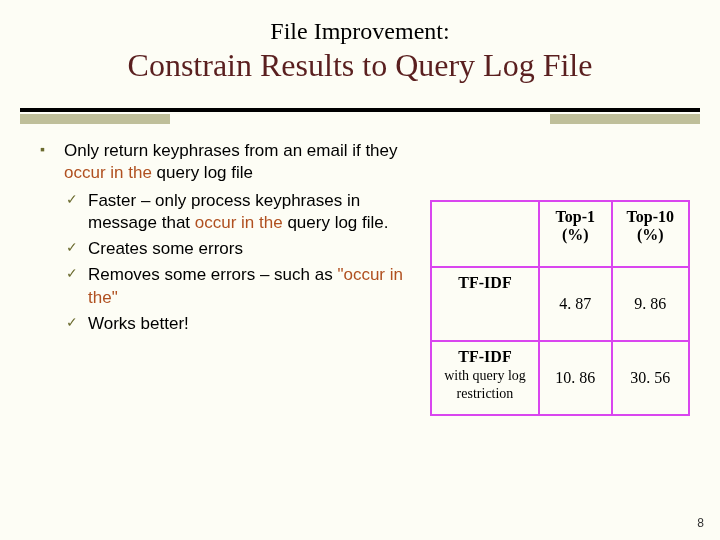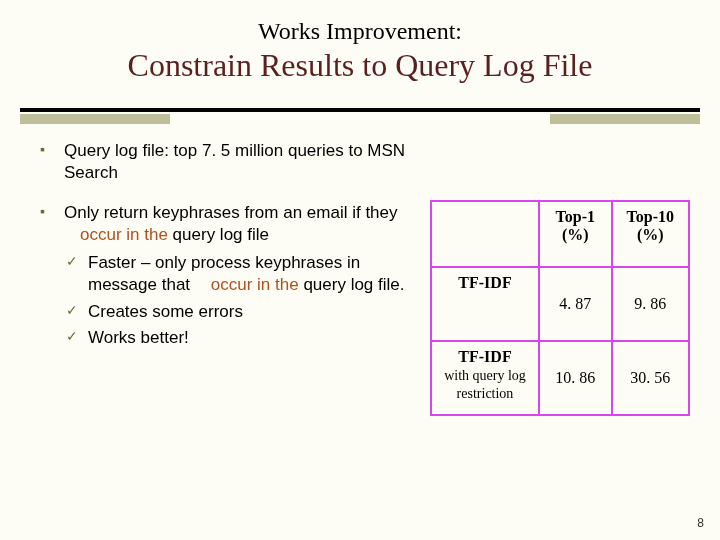--- a/index.html
+++ b/index.html
@@ -92,21 +92,21 @@
     margin: 4px 0;
   }
   ul.check > li::before {
     content: "✓";
     position: absolute;
     left: 2px;
     top: 0;
     font-size: 14px;
     color: #6b6b2f;
   }
-  .accent { color: #b05020; margin-left: 16px; }
+  .accent { color: #b05020; }
 
   .tbl-wrap {
     position: absolute;
     right: 0;
     top: 60px;
     width: 260px;
   }
   table.res {
     border-collapse: collapse;
     width: 100%;
@@ -148,42 +148,42 @@
     color: #333;
     font-family: Arial, sans-serif;
   }
 </style>
 </head>
 <body>
 
 <div class="slide">
 
   <div class="title-block">
-    <div class="title-sup">Works Improvement:</div>
+    <div class="title-sup">File Improvement:</div>
     <div class="title-main">Constrain Results to Query Log File</div>
   </div>
 
   <div class="rule"></div>
   <div class="rule-shadow rs-left"></div>
   <div class="rule-shadow rs-right"></div>
 
   <div class="body">
 
     <ul class="top">
       <li>
-        <span>Query log file: top 7. 5 million queries to MSN Search</span>
-      </li>
-      <li>
         <span>Only return keyphrases from an email if they </span><span class="accent">occur in the</span><span> query log file</span>
         <ul class="check">
           <li>
             <span>Faster – only process keyphrases in message that </span><span class="accent">occur in the</span><span> query log file.</span>
           </li>
           <li>
             <span>Creates some errors</span>
+          </li>
+          <li>
+            <span>Removes some errors – such as </span><span class="accent">"occur in the"</span>
           </li>
           <li>
             <span>Works better!</span>
           </li>
         </ul>
       </li>
     </ul>
 
     <div class="tbl-wrap">
       <table class="res">

